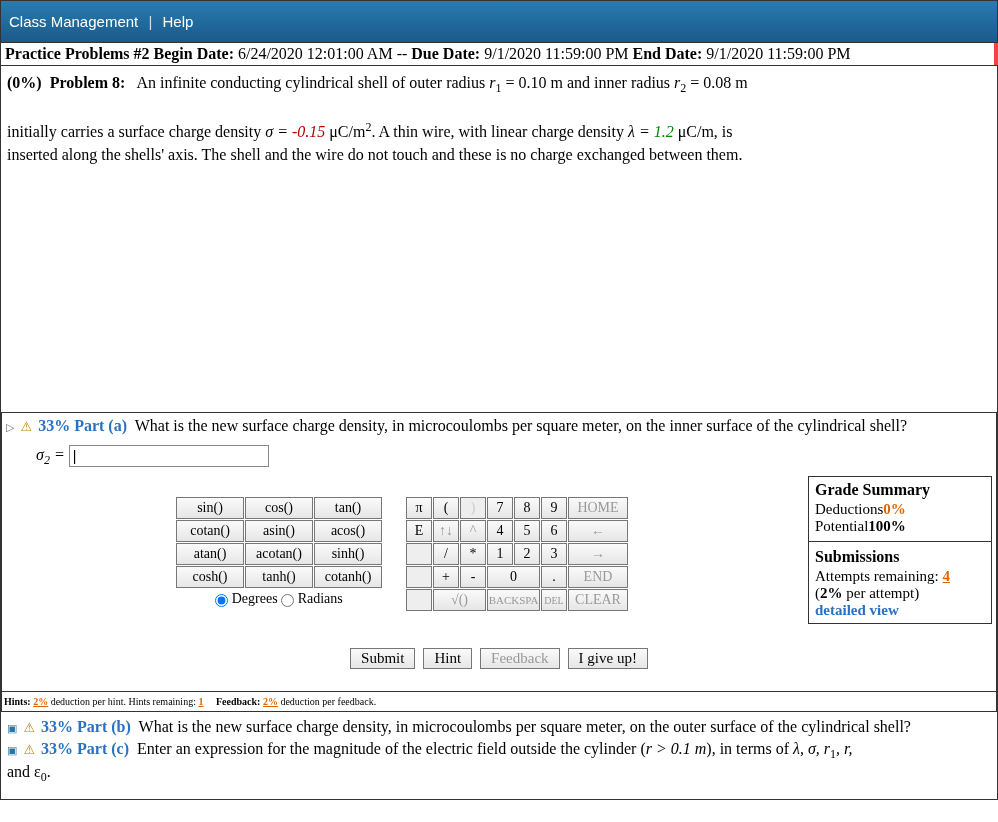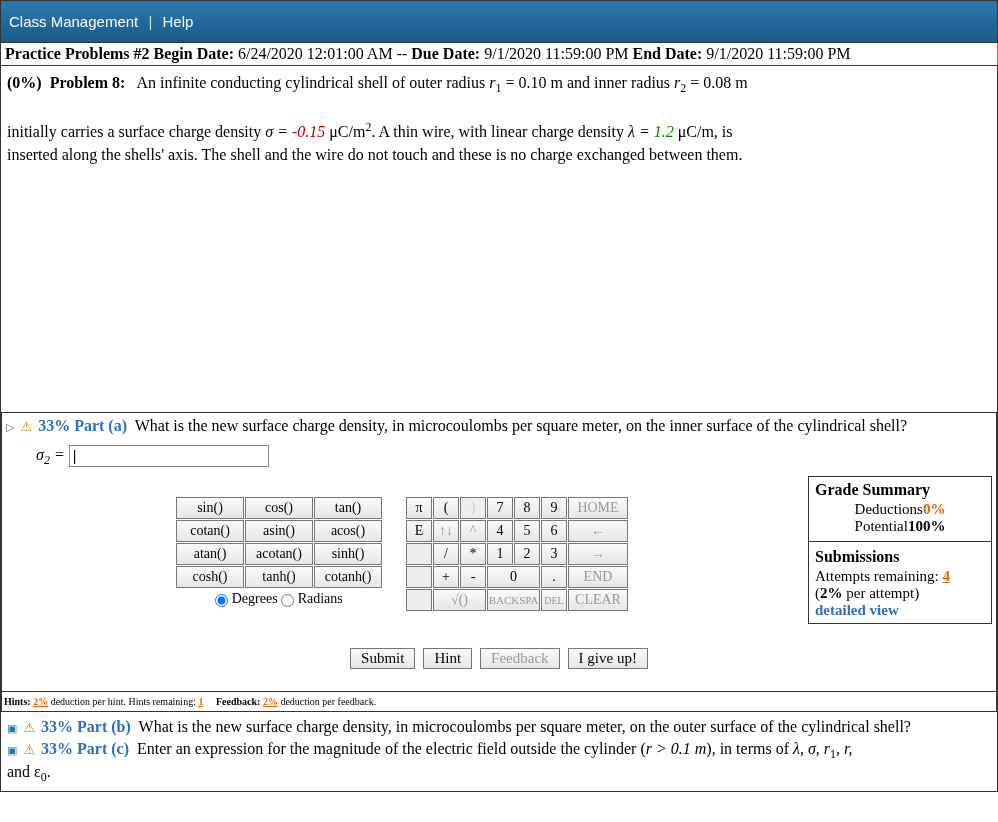--- a/index.html
+++ b/index.html
@@ -1,22 +1,22 @@
 <!DOCTYPE html>
 <html><head>
 <meta charset="utf-8">
 <style>
 *{box-sizing:border-box;margin:0;padding:0}
 body{font-family:"Times New Roman",serif;font-size:16px;background:#fff;width:998px}
 .header-bar{background:linear-gradient(#2a7baf,#1a5a8a);color:#fff;padding:12px 8px;font-family:Arial,sans-serif;font-weight:normal;font-size:15px;border:1px solid #333}
 .header-bar span{cursor:pointer}
 .sep{margin:0 6px;color:#cde}
-.date-row{padding:2px 4px;font-size:16px;border-left:1px solid #333;border-right:1px solid #ef4444}
+.date-row{padding:2px 4px;font-size:16px;border-left:1px solid #333;border-right:4px solid #ef4444}
 .date-row b{font-weight:bold}
-.main-box{border:1px solid #333;padding:4px 6px 4px}
+.main-box{border:1px solid #333;padding:4px 6px 12px}
 .problem-text{line-height:1.4;padding:2px 0 6px}
 .problem-text .pct{font-weight:bold}
 .problem-text .pname{font-weight:bold}
 .neg{color:#b00;font-style:italic}
 .pos{color:#080;font-style:italic}
 sub{font-size:0.75em}
 sup{font-size:0.75em}
 
 .part-separator{height:240px}
 
@@ -39,21 +39,21 @@
 .func-pad td{width:68px}
 .num-pad td{width:26px}
 .num-pad td.wide{width:60px;color:#999}
 .num-pad td.gray{color:#999}
 .num-pad td.vgray{color:#ccc;background:#eee}
 .radio-row{text-align:center;font-size:14px;padding-top:2px}
 .radio-row input{vertical-align:middle}
 
 .grade-box{border:1px solid #333;width:184px;padding:4px 6px;font-size:15px}
 .grade-box h4{font-weight:bold;font-size:16px;margin-bottom:2px}
-.grade-row{display:flex;justify-content:center}
+.grade-row{display:flex;justify-content:flex-start}
 .orange{color:#d60;font-weight:bold}
 .grade-box hr{border:none;border-top:1px solid #333;margin:6px -6px}
 .link{color:#2a72c1;font-weight:bold;cursor:pointer}
 
 .action-row{text-align:center;padding:6px 0 2px}
 .action-row button{font-family:"Times New Roman",serif;font-size:15px;padding:1px 10px;margin:16px 2px;border:1px solid #777;background:linear-gradient(#fafafa,#e6e6e6);cursor:pointer}
 .action-row button.disabled{color:#999}
 
 .hints-row{font-size:10px;padding:4px 2px;border-top:1px solid #333;margin:4px -4px -2px -4px}
 .hints-row b{font-weight:bold}

